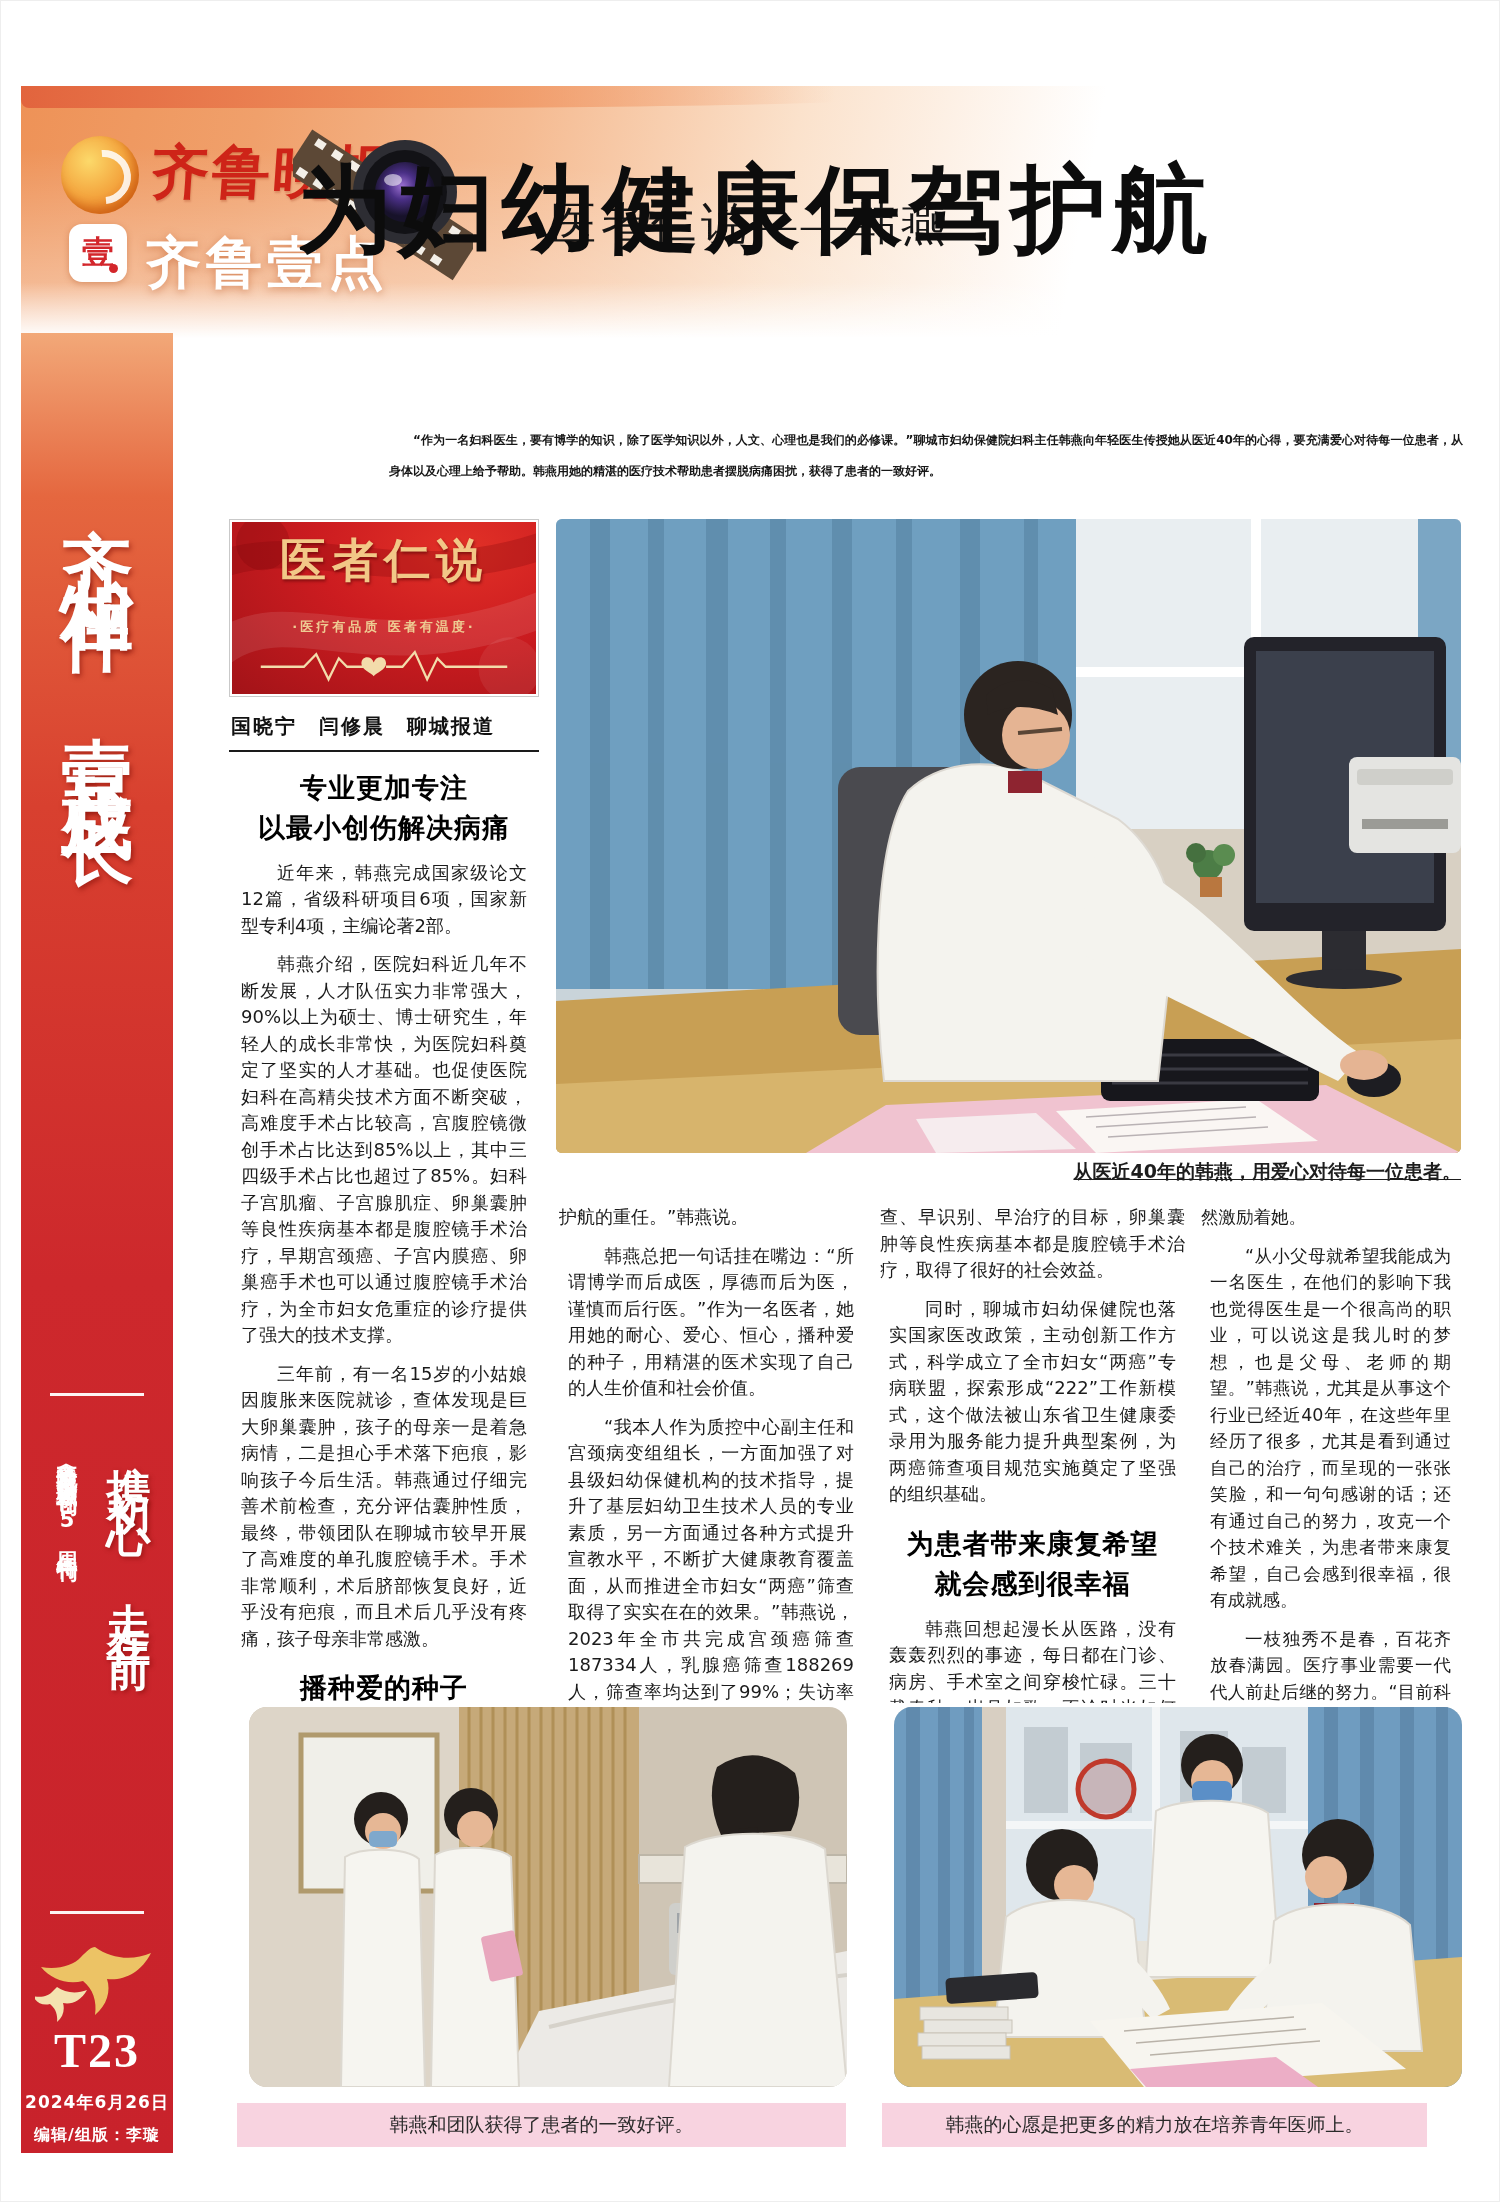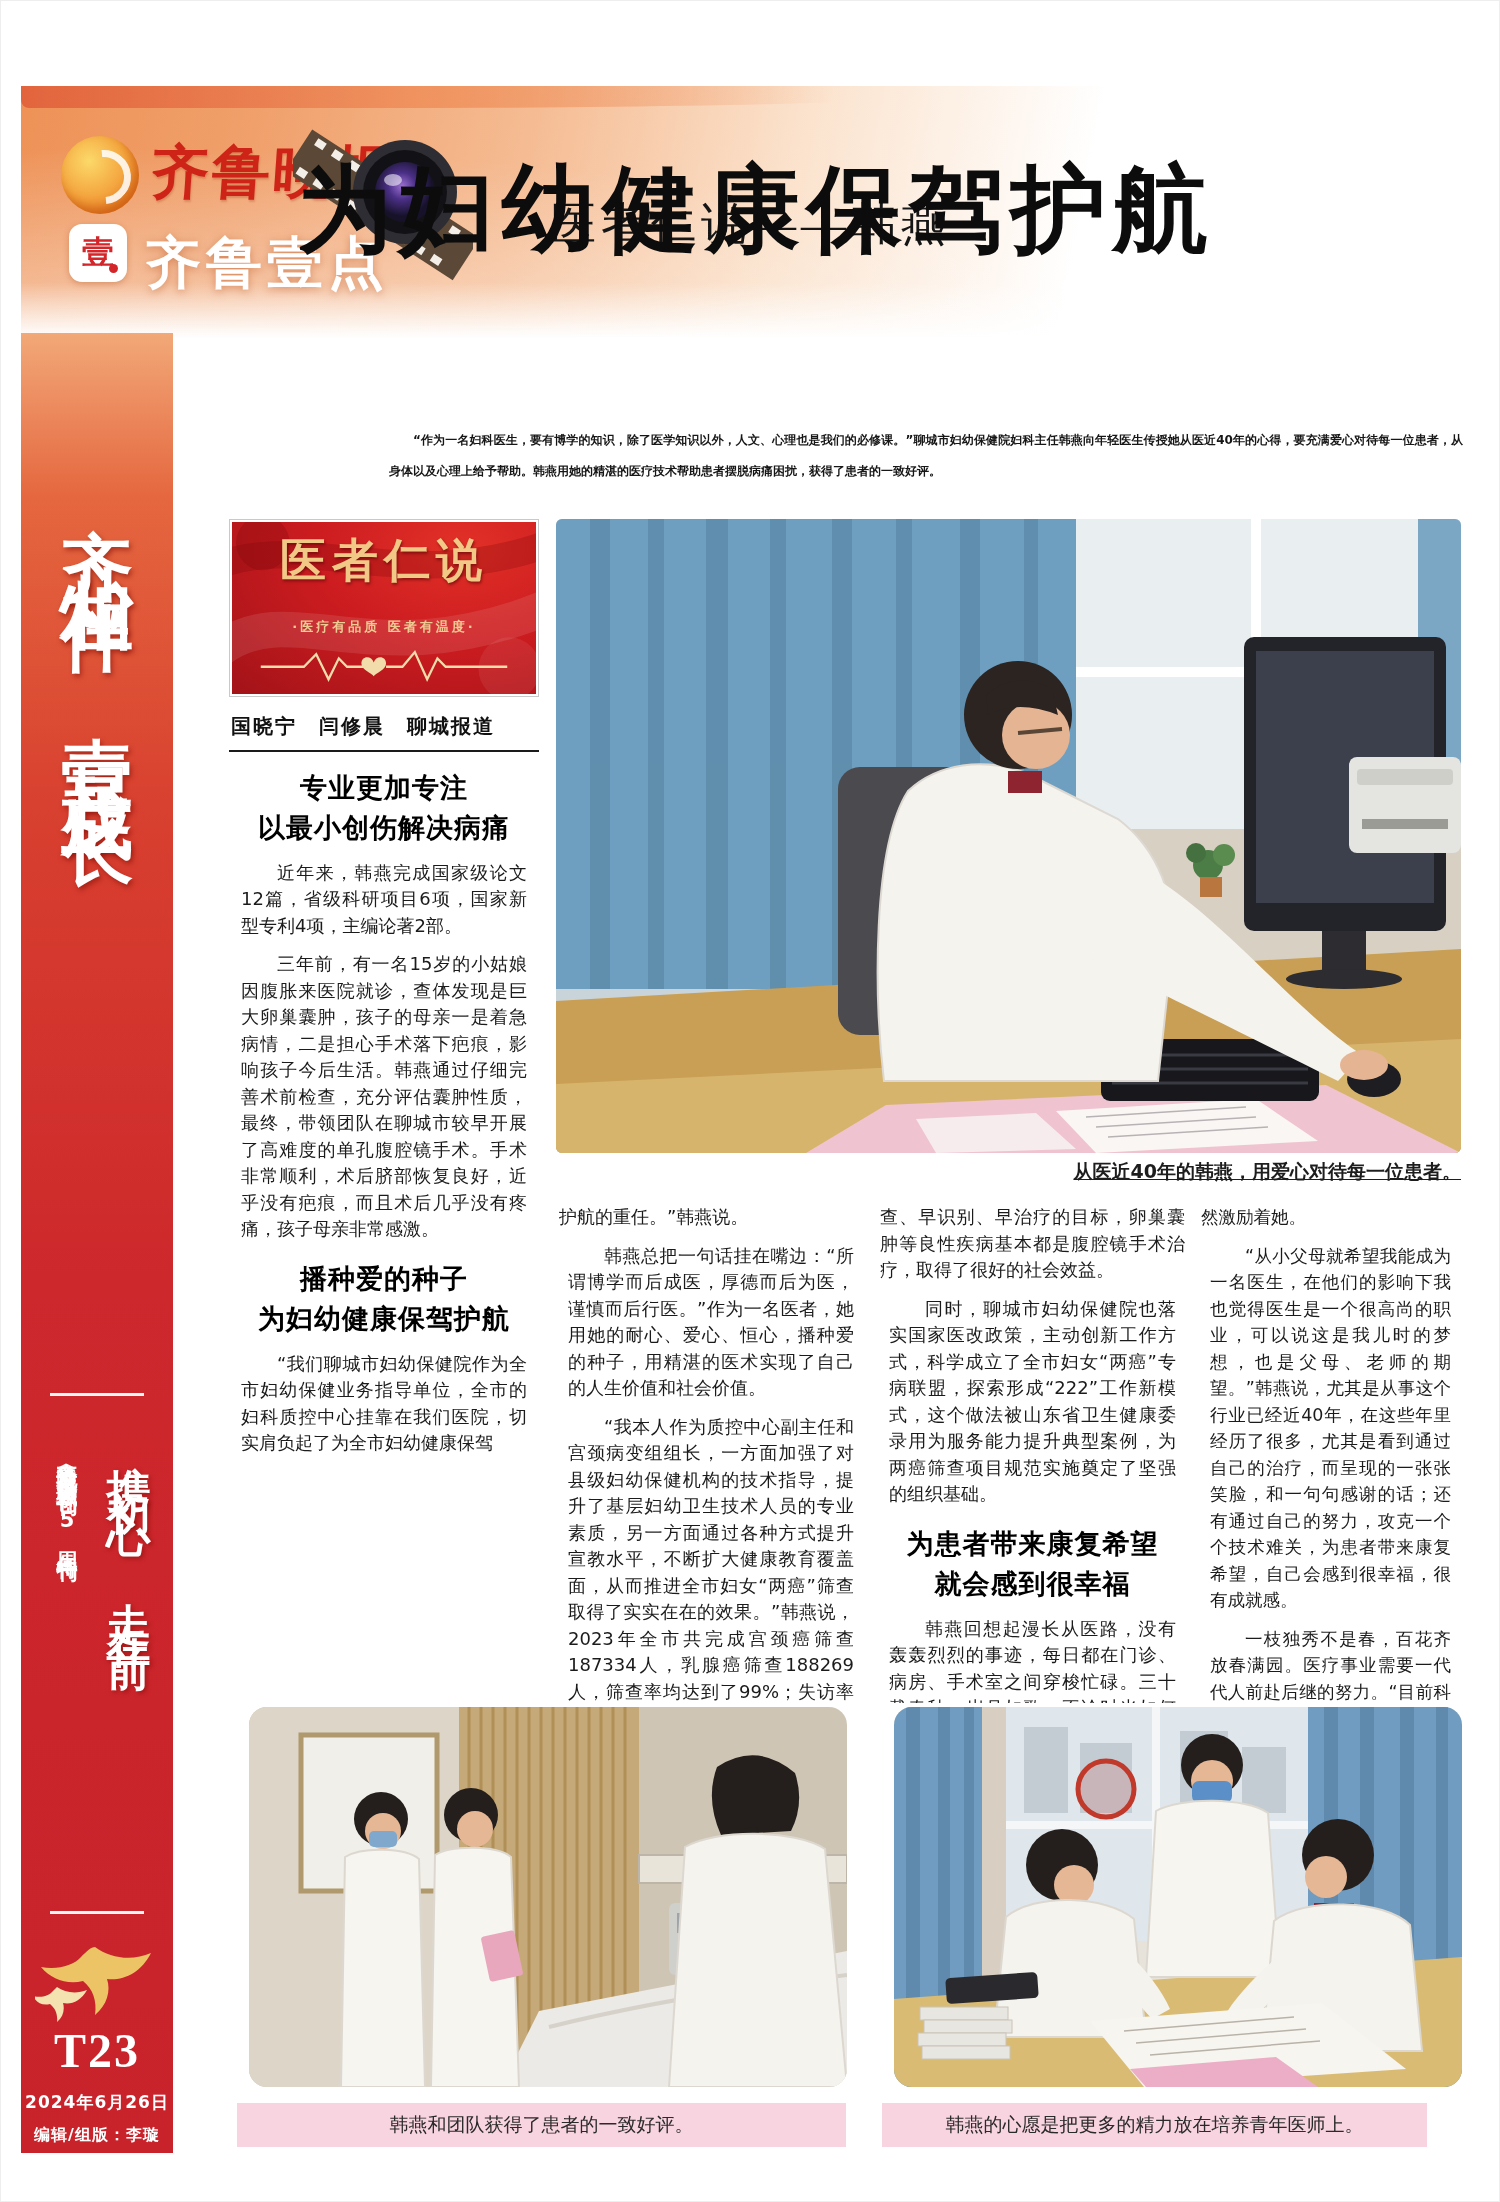--- a/index.html
+++ b/index.html
@@ -180,20 +180,21 @@
         <div class="banner-title">医者仁说</div>
         <div class="banner-sub">·医疗有品质 医者有温度·</div>
       </div>
     </div>
     <div class="byline">国晓宁　闫修晨　聊城报道</div>
     <div class="h-col">
       <span class="hl">专业更加专注</span>
       <span class="hl">以最小创伤解决病痛</span>
     </div>
     <p class="pi">近年来，韩燕完成国家级论文12篇，省级科研项目6项，国家新型专利4项，主编论著2部。</p>
+    <p class="pi">韩燕介绍，医院妇科近几年不断发展，人才队伍实力非常强大，90%以上为硕士、博士研究生，年轻人的成长非常快，为医院妇科奠定了坚实的人才基础。也促使医院妇科在高精尖技术方面不断突破，高难度手术占比较高，宫腹腔镜微创手术占比达到85%以上，其中三四级手术占比也超过了85%。妇科子宫肌瘤、子宫腺肌症、卵巢囊肿等良性疾病基本都是腹腔镜手术治疗，早期宫颈癌、子宫内膜癌、卵巢癌手术也可以通过腹腔镜手术治疗，为全市妇女危重症的诊疗提供了强大的技术支撑。</p>
     <p class="pi">三年前，有一名15岁的小姑娘因腹胀来医院就诊，查体发现是巨大卵巢囊肿，孩子的母亲一是着急病情，二是担心手术落下疤痕，影响孩子今后生活。韩燕通过仔细完善术前检查，充分评估囊肿性质，最终，带领团队在聊城市较早开展了高难度的单孔腹腔镜手术。手术非常顺利，术后脐部恢复良好，近乎没有疤痕，而且术后几乎没有疼痛，孩子母亲非常感激。</p>
     <div class="h-col">
       <span class="hl">播种爱的种子</span>
       <span class="hl">为妇幼健康保驾护航</span>
     </div>
     <p class="pi">“我们聊城市妇幼保健院作为全市妇幼保健业务指导单位，全市的妇科质控中心挂靠在我们医院，切实肩负起了为全市妇幼健康保驾</p>
   </div>
 
   <div class="photo photo-main">
     <svg viewBox="0 0 905 634" preserveAspectRatio="none">

